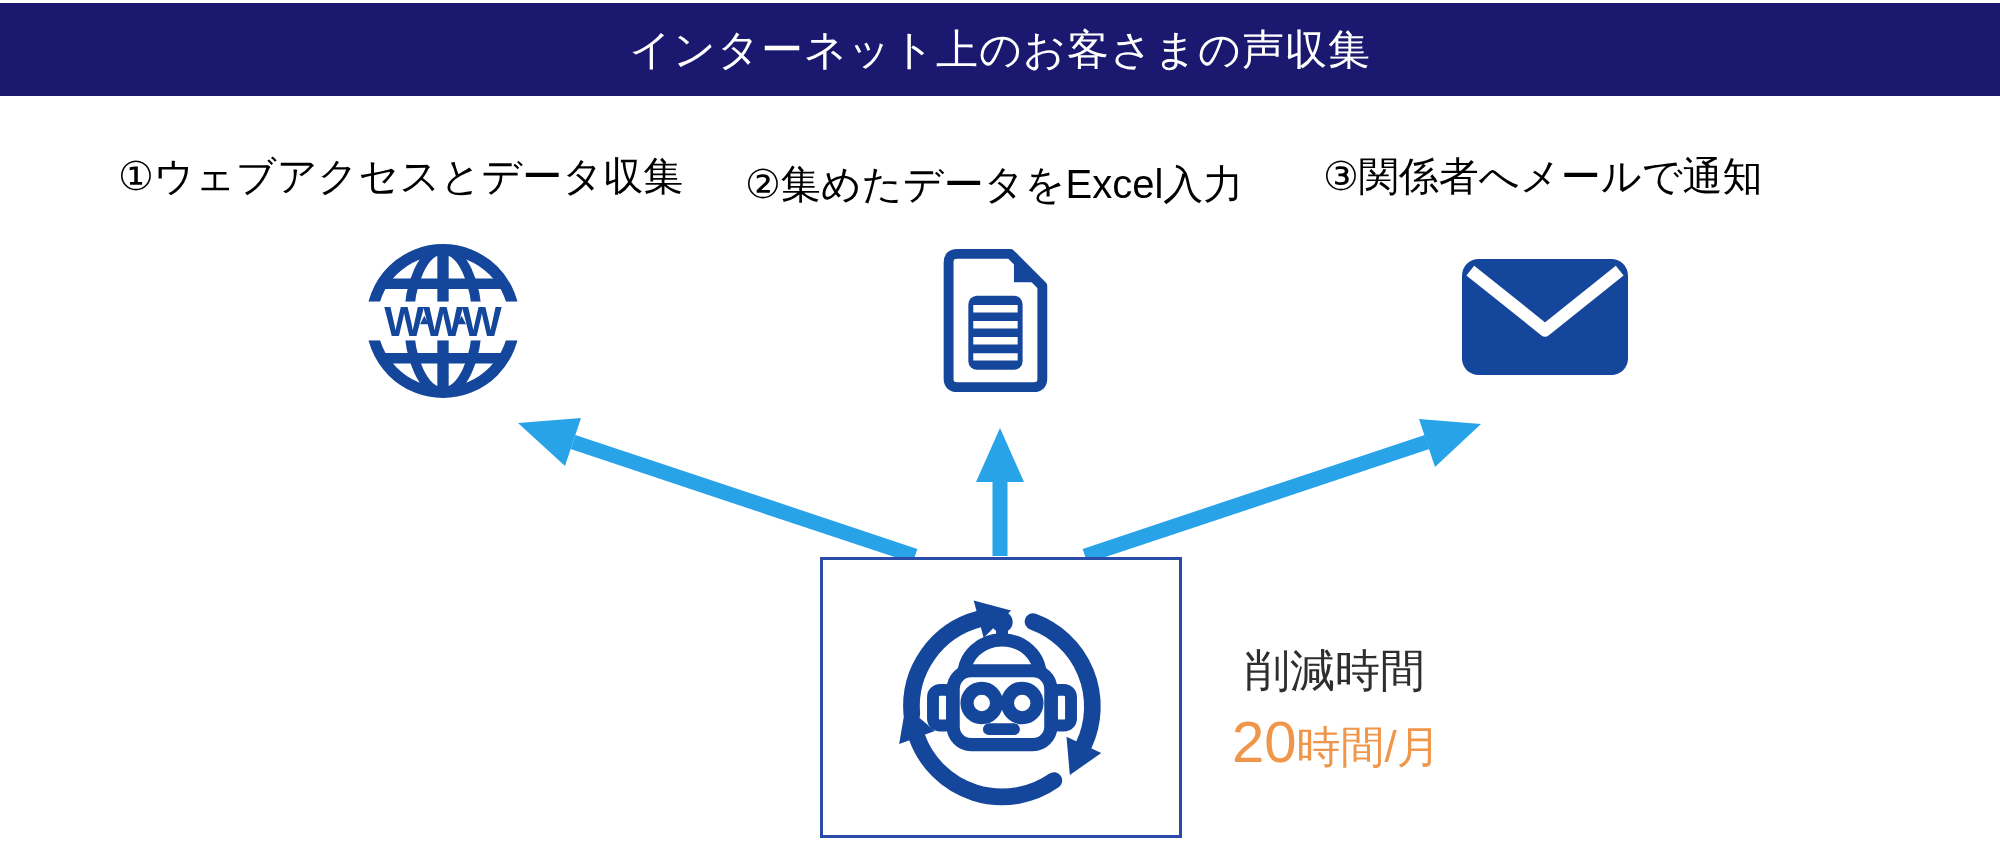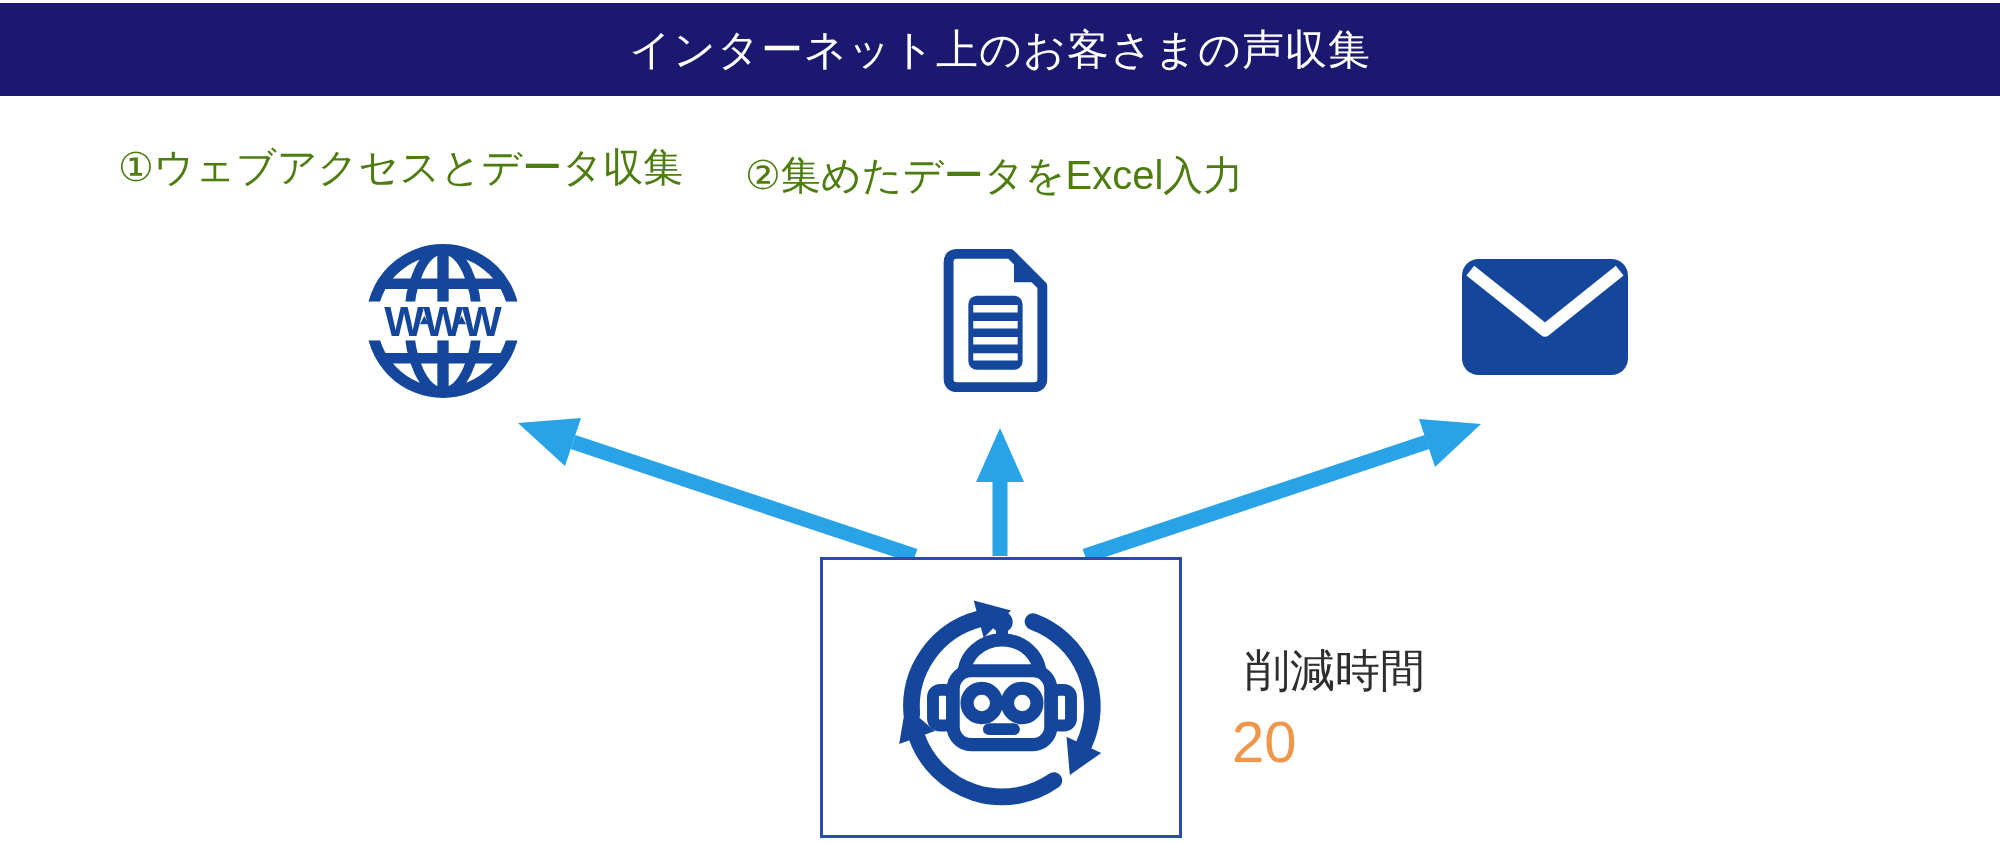--- a/index.html
+++ b/index.html
@@ -23,23 +23,23 @@
     width: 2000px; height: 93px;
     background: #1B186F;
     color: #ffffff;
     font-size: 42px;
     line-height: 93px;
     text-align: center;
     letter-spacing: 1px;
   }
   .step-label {
     position: absolute;
-    top: 140px;
+    top: 149px;
     font-size: 40px;
-    color: #4d7c0f;
+    color: #000000;
     white-space: nowrap;
   }
   .step-label.s1 { left: 118px; }
   .step-label.s2 { left: 745px; margin-top: 8px; }
   .step-label.s3 { left: 1323px; }
 
   .icon-wrap { position: absolute; }
   .icon-globe  { left: 362px;  top: 240px; width: 162px; height: 162px; }
   .icon-doc    { left: 931px;  top: 244px; width: 124px; height: 148px; }
   .icon-mail   { left: 1462px; top: 258px; width: 166px; height: 118px; }
@@ -86,20 +86,21 @@
 <body>
 
 <div class="stage">
 
   <div class="banner">
     <span>インターネット上のお客さまの声収集</span>
   </div>
 
   <div class="step-label s1">①ウェブアクセスとデータ収集</div>
   <div class="step-label s2">②集めたデータをExcel入力</div>
+  <div class="step-label s3">③関係者へメールで通知</div>
 
   <div class="icon-wrap icon-globe">
     <svg viewBox="0 0 100 100" width="100%" height="100%">
       <g stroke="#14469B" fill="none">
         <circle cx="50" cy="50" r="44" stroke-width="7"></circle>
         <ellipse cx="50" cy="50" rx="21" ry="44" stroke-width="6"></ellipse>
         <line x1="50" y1="6" x2="50" y2="94" stroke-width="7"></line>
         <line x1="12.5" y1="27" x2="87.5" y2="27" stroke-width="6.5"></line>
         <line x1="12.5" y1="73" x2="87.5" y2="73" stroke-width="6.5"></line>
       </g>
@@ -174,15 +175,16 @@
         <circle cx="41.5" cy="52.5" r="6.2" fill="#ffffff" stroke="#14469B" stroke-width="5.5"></circle>
         <circle cx="58.5" cy="52.5" r="6.2" fill="#ffffff" stroke="#14469B" stroke-width="5.5"></circle>
         <line x1="44.5" y1="63.5" x2="55" y2="63.5" stroke="#14469B" stroke-width="5" stroke-linecap="round"></line>
       </g>
     </svg>
   </div>
 
   <div class="savings-label">削減時間</div>
   <div class="savings-value-line">
     <span class="savings-value">20</span>
+      <span class="savings-unit">時間/月</span>
   </div>
 
 </div>
 
 </body></html>

